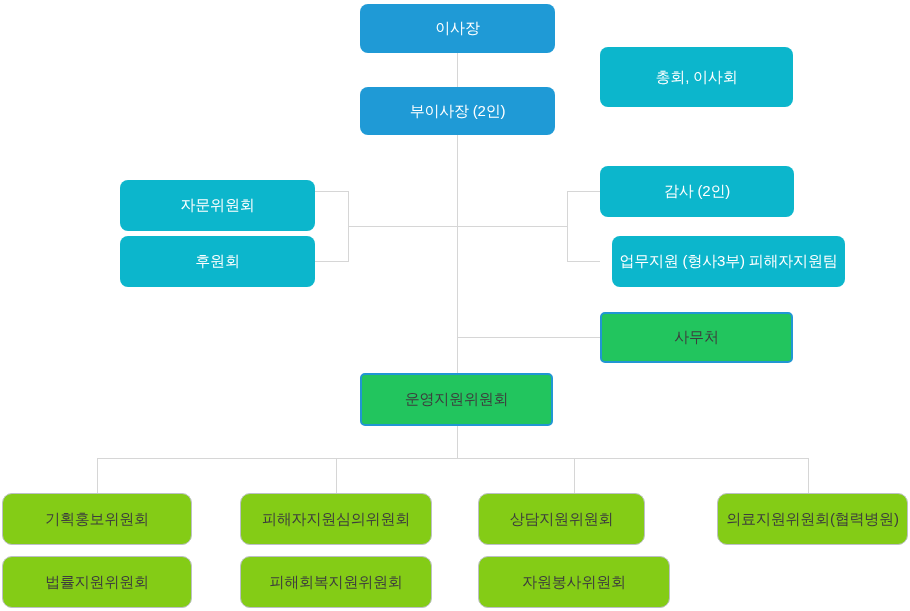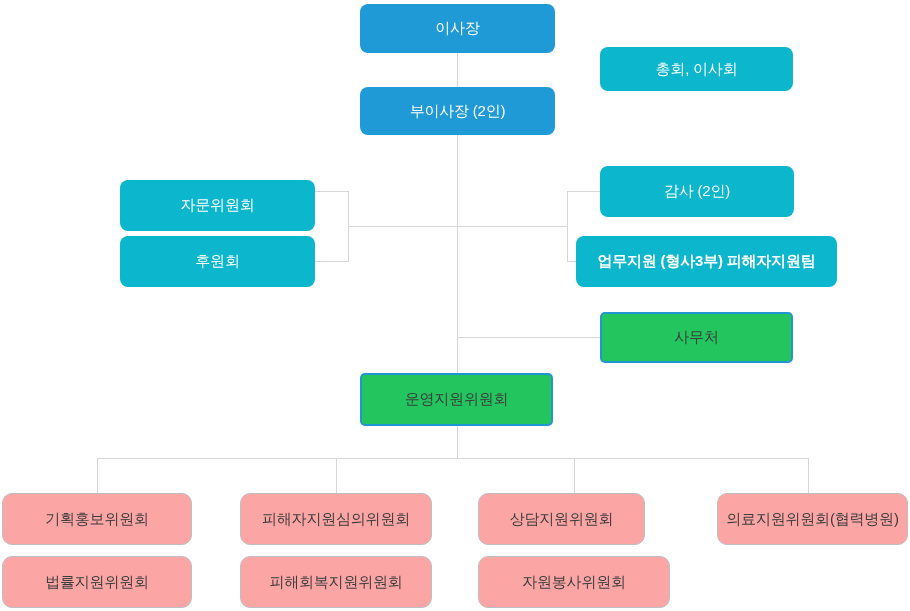--- a/index.html
+++ b/index.html
@@ -25,34 +25,34 @@
   }
   .solid-blue  { background: #1f9ad6; color: #ffffff; font-weight: 500; }
   .solid-cyan  { background: #0cb6cc; color: #ffffff; font-weight: 500; }
   .outline-blue {
     background: #22c55e;
     border: 2.5px solid #2196d3;
     color: #3d3d3d;
     border-radius: 5px;
   }
   .outline-gray {
-    background: #fca5a5;
+    background: #84cc16;
     border: 1.5px solid #bcc0c5;
     color: #3d3d3d;
     border-radius: 10px;
   }
 
   
   .n-chairman     { left: 360px; top: 4px;   width: 195px; height: 49px; }
   .n-vice         { left: 360px; top: 87px;  width: 195px; height: 48px; }
-  .n-assembly     { left: 600px; top: 47px;  width: 193px; height: 44px; }
+  .n-assembly     { left: 600px; top: 47px;  width: 193px; height: 60px; }
   .n-advisory     { left: 120px; top: 180px; width: 195px; height: 51px; }
   .n-supporters   { left: 120px; top: 236px; width: 195px; height: 51px; }
   .n-auditors     { left: 600px; top: 166px; width: 194px; height: 51px; }
-  .n-worksupport  { left: 576px; top: 236px; width: 261px; height: 51px; font-weight: bold; }
+  .n-worksupport  { left: 612px; top: 236px; width: 233px; height: 51px; }
   .n-secretariat  { left: 600px; top: 312px; width: 193px; height: 51px; }
   .n-opsupport    { left: 360px; top: 373px; width: 193px; height: 53px; text-align: right; }
   .n-planning     { left: 2px;   top: 493px; width: 190px; height: 52px; }
   .n-victimreview { left: 240px; top: 493px; width: 192px; height: 52px; }
   .n-counseling   { left: 478px; top: 493px; width: 167px; height: 52px; }
   .n-medical      { left: 717px; top: 493px; width: 191px; height: 52px; }
   .n-legal        { left: 2px;   top: 556px; width: 190px; height: 52px; }
   .n-recovery     { left: 240px; top: 556px; width: 192px; height: 52px; }
   .n-volunteer    { left: 478px; top: 556px; width: 192px; height: 52px; }
 

